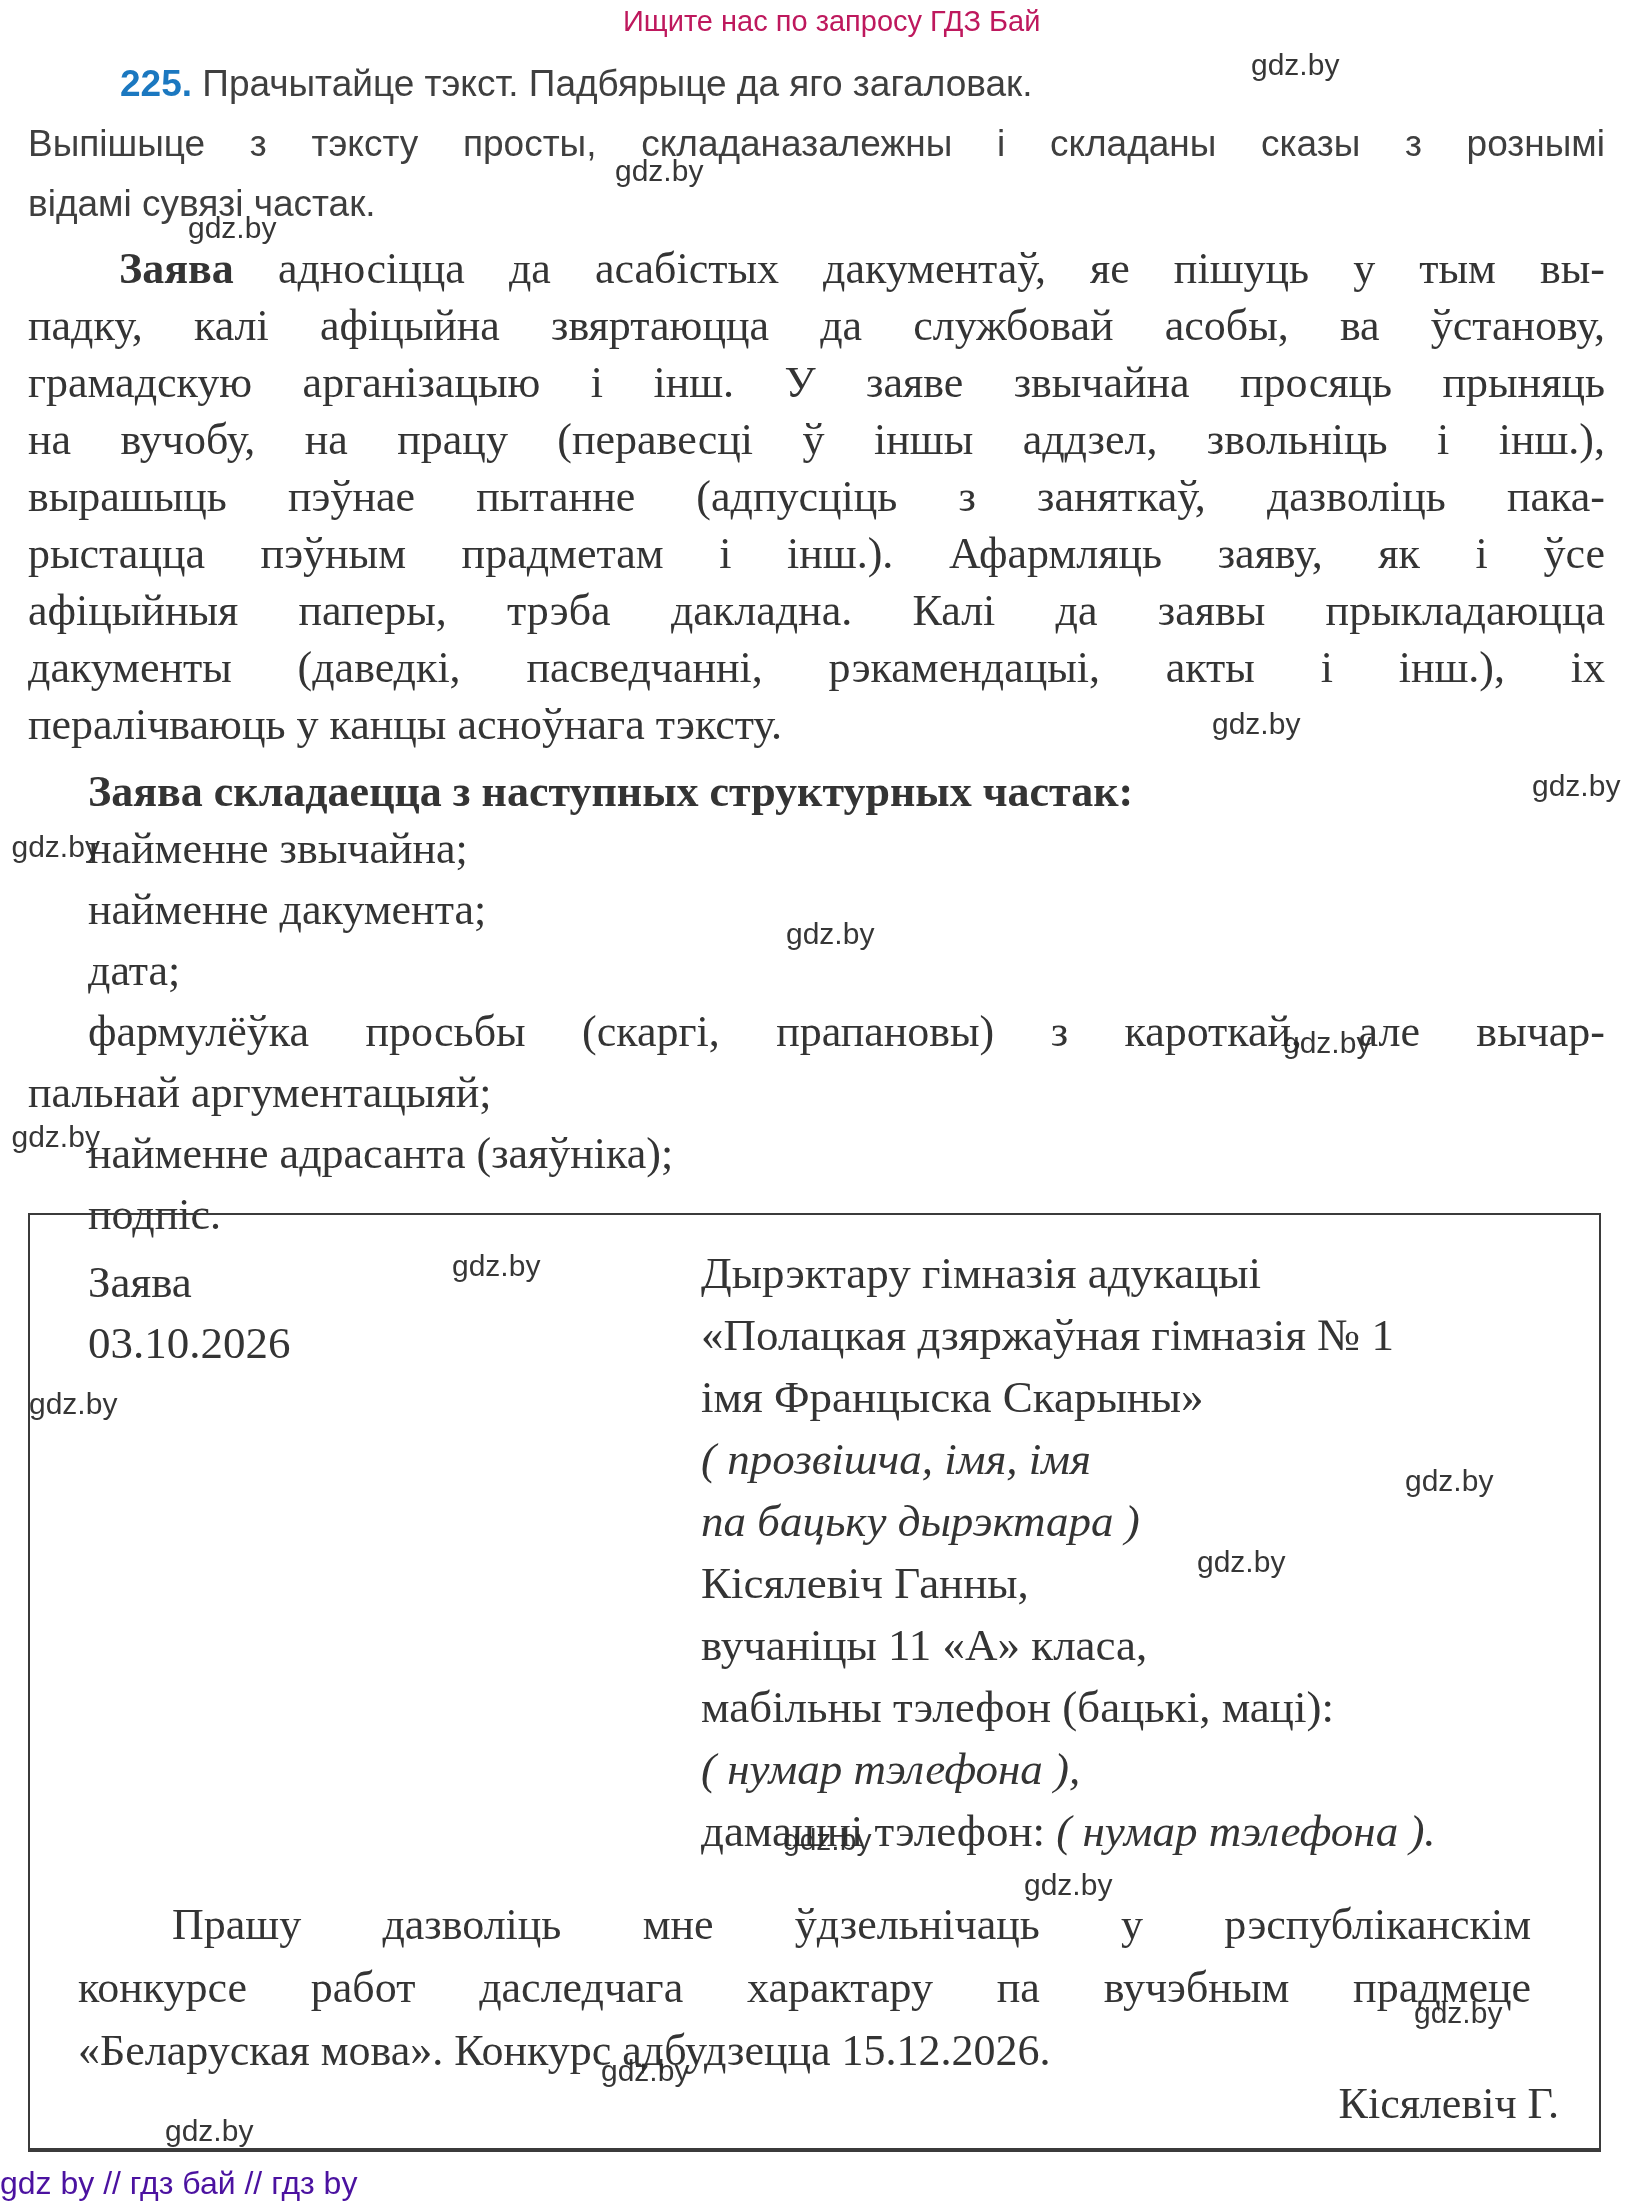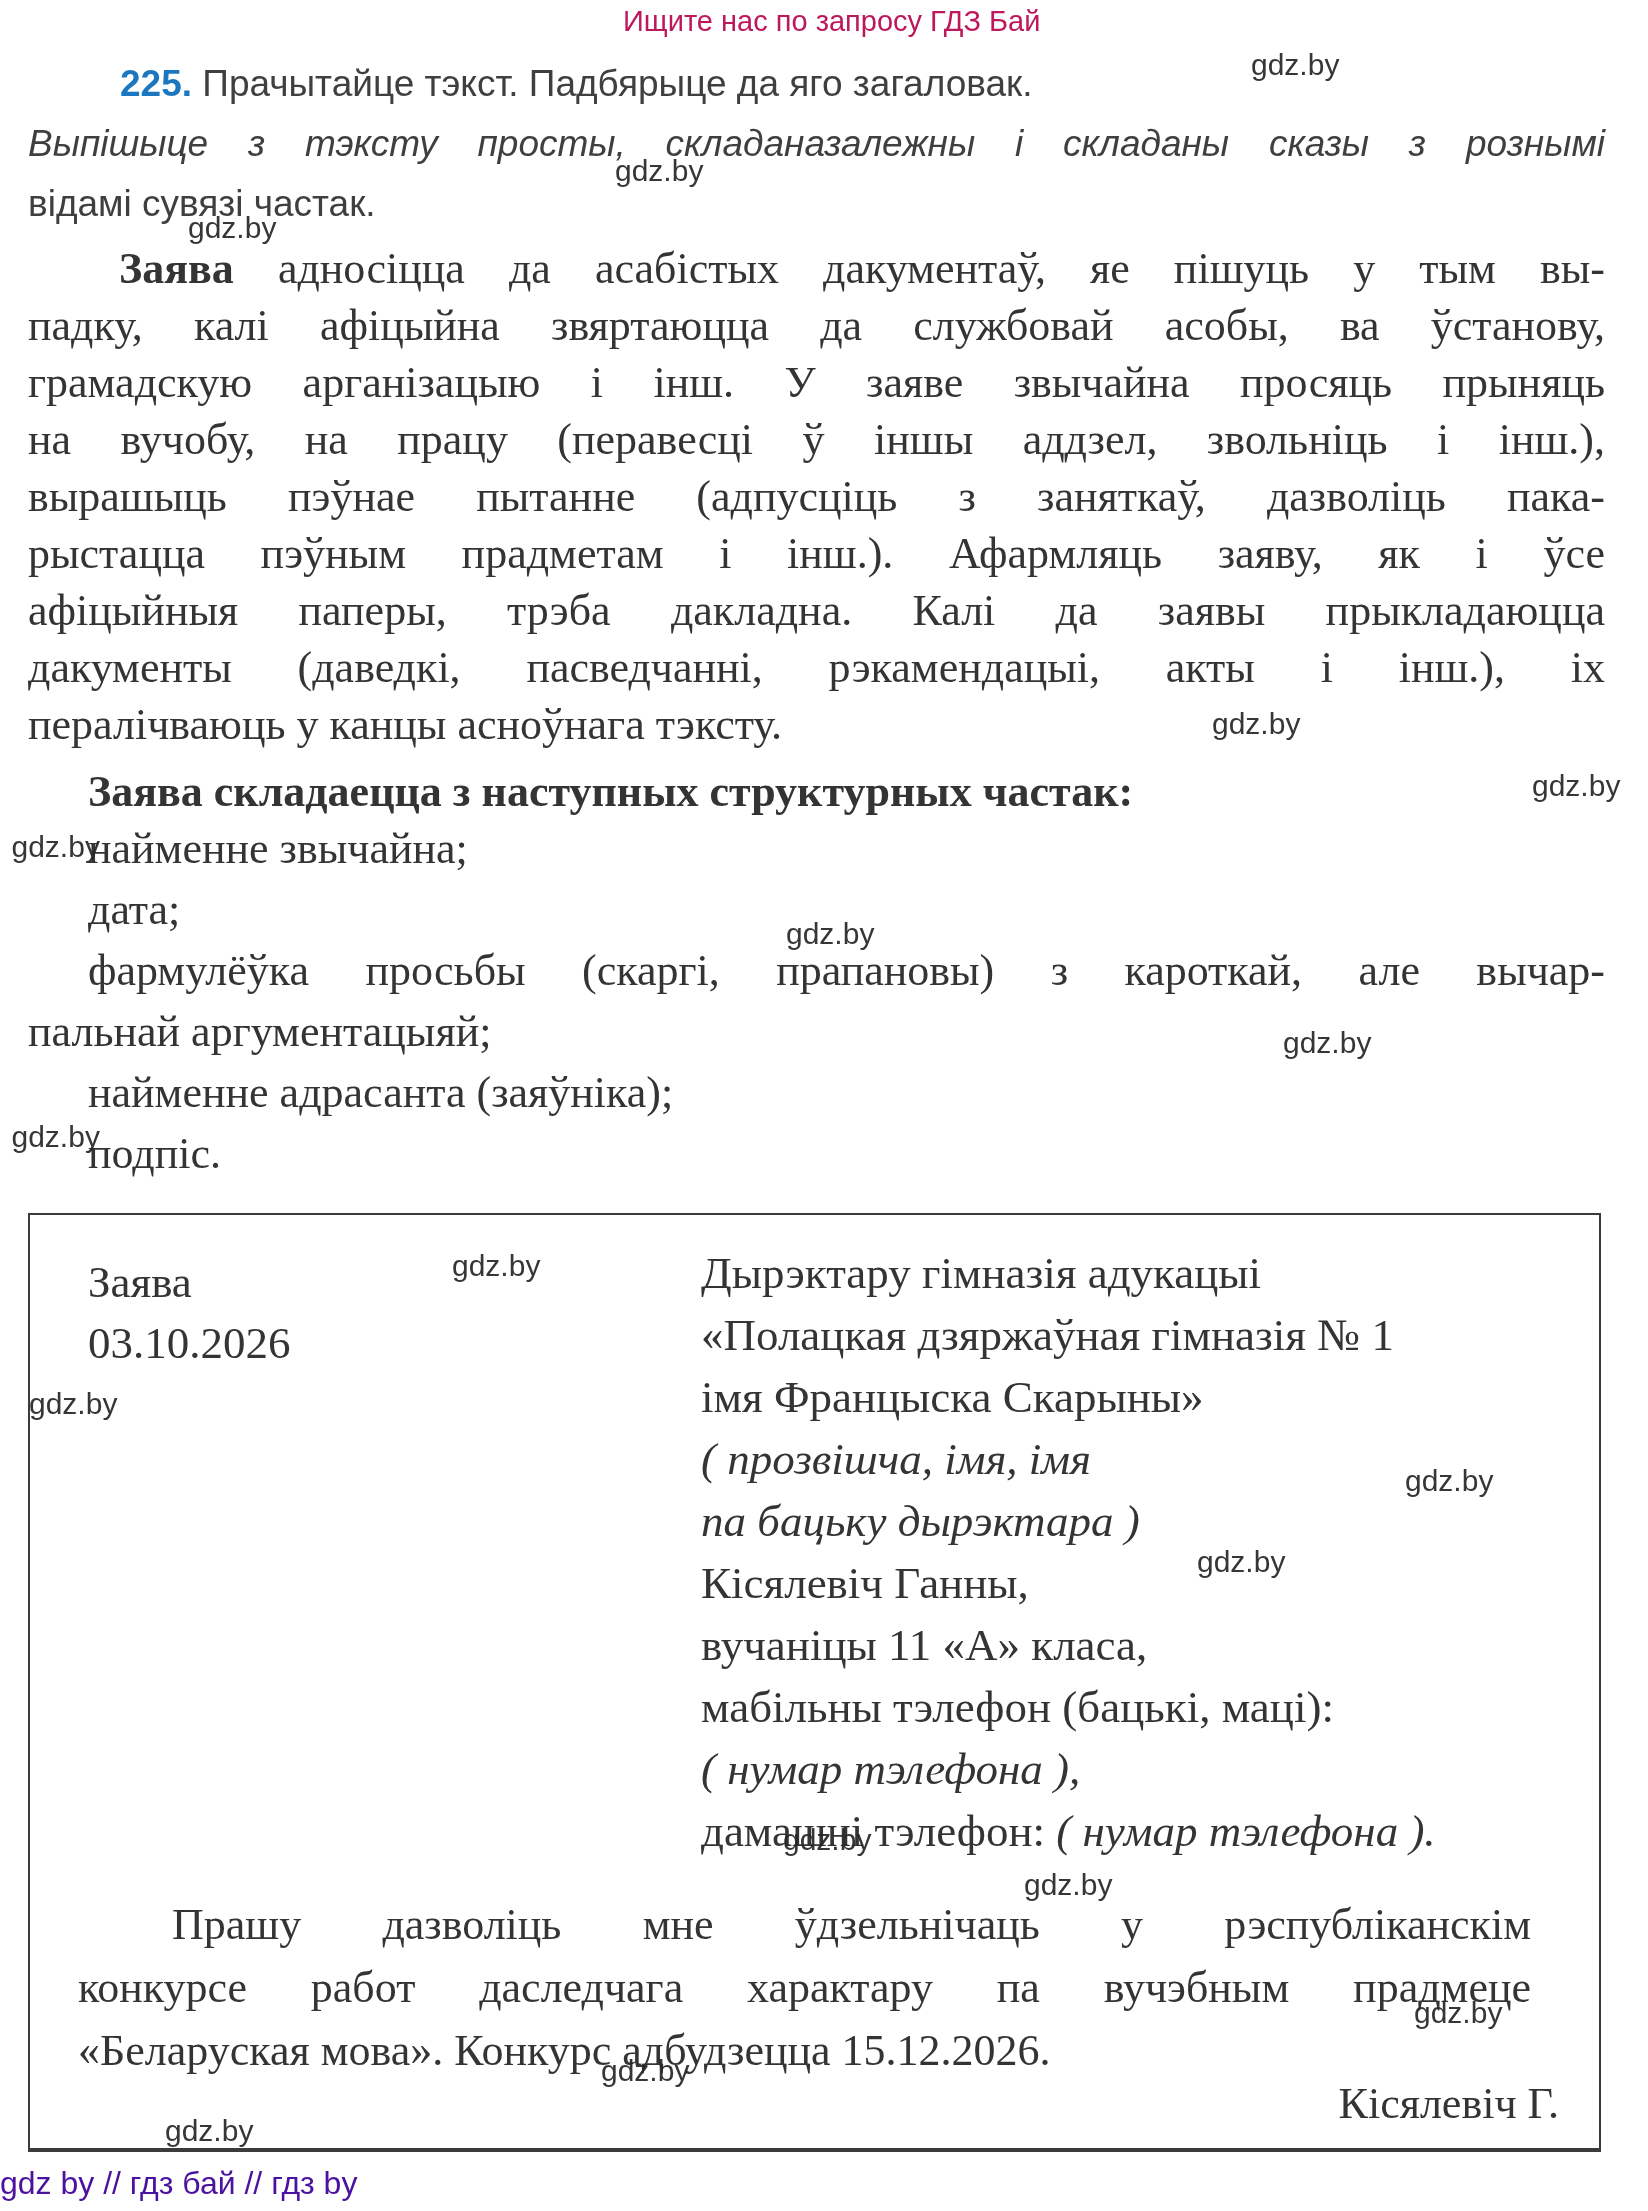--- a/index.html
+++ b/index.html
@@ -24,21 +24,21 @@
   }
 
   
   .task {
     position:absolute; left:28px; top:54px; width:1577px;
     font-family:"Liberation Sans","DejaVu Sans",sans-serif;
     font-size:37px; line-height:60px; color:#3f3f3f;
   }
   .task .l1 { padding-left:92px; white-space:nowrap; }
   .task .num { color:#1b78c0; font-weight:bold; }
-  .task .l2 { text-align:justify; text-align-last:justify;font-style:italic; }
+  .task .l2 { text-align:justify; text-align-last:justify; }
   .task .l3 { white-space:nowrap; }
 
   
   .article {
     position:absolute; left:28px; top:240px; width:1577px;
     font-size:44px; line-height:57px; color:#343434;
   }
   .jl  { text-align:justify; text-align-last:justify; }
   .nw  { white-space:nowrap; }
   .ind { text-indent:91px; }
@@ -119,20 +119,21 @@
     <div class="jl">рыстацца пэўным прадметам і інш.). Афармляць заяву, як і ўсе</div>
     <div class="jl">афіцыйныя паперы, трэба дакладна. Калі да заявы прыкладаюцца</div>
     <div class="jl">дакументы (даведкі, пасведчанні, рэкамендацыі, акты і інш.), іх</div>
     <div class="nw">пералічваюць у канцы асноўнага тэксту.</div>
   </div>
 
   <div class="heading">Заява складаецца з наступных структурных частак:</div>
 
   <div class="slist">
     <div class="item">найменне звычайна;</div>
+    <div class="item">найменне дакумента;</div>
     <div class="item">дата;</div>
     <div class="jitem">фармулёўка просьбы (скаргі, прапановы) з кароткай, але вычар-</div>
     <div class="cont">пальнай аргументацыяй;</div>
     <div class="item">найменне адрасанта (заяўніка);</div>
     <div class="item">подпіс.</div>
   </div>
 
   <div class="sample-box">
     <div class="box-left">
       <div>Заява</div>

